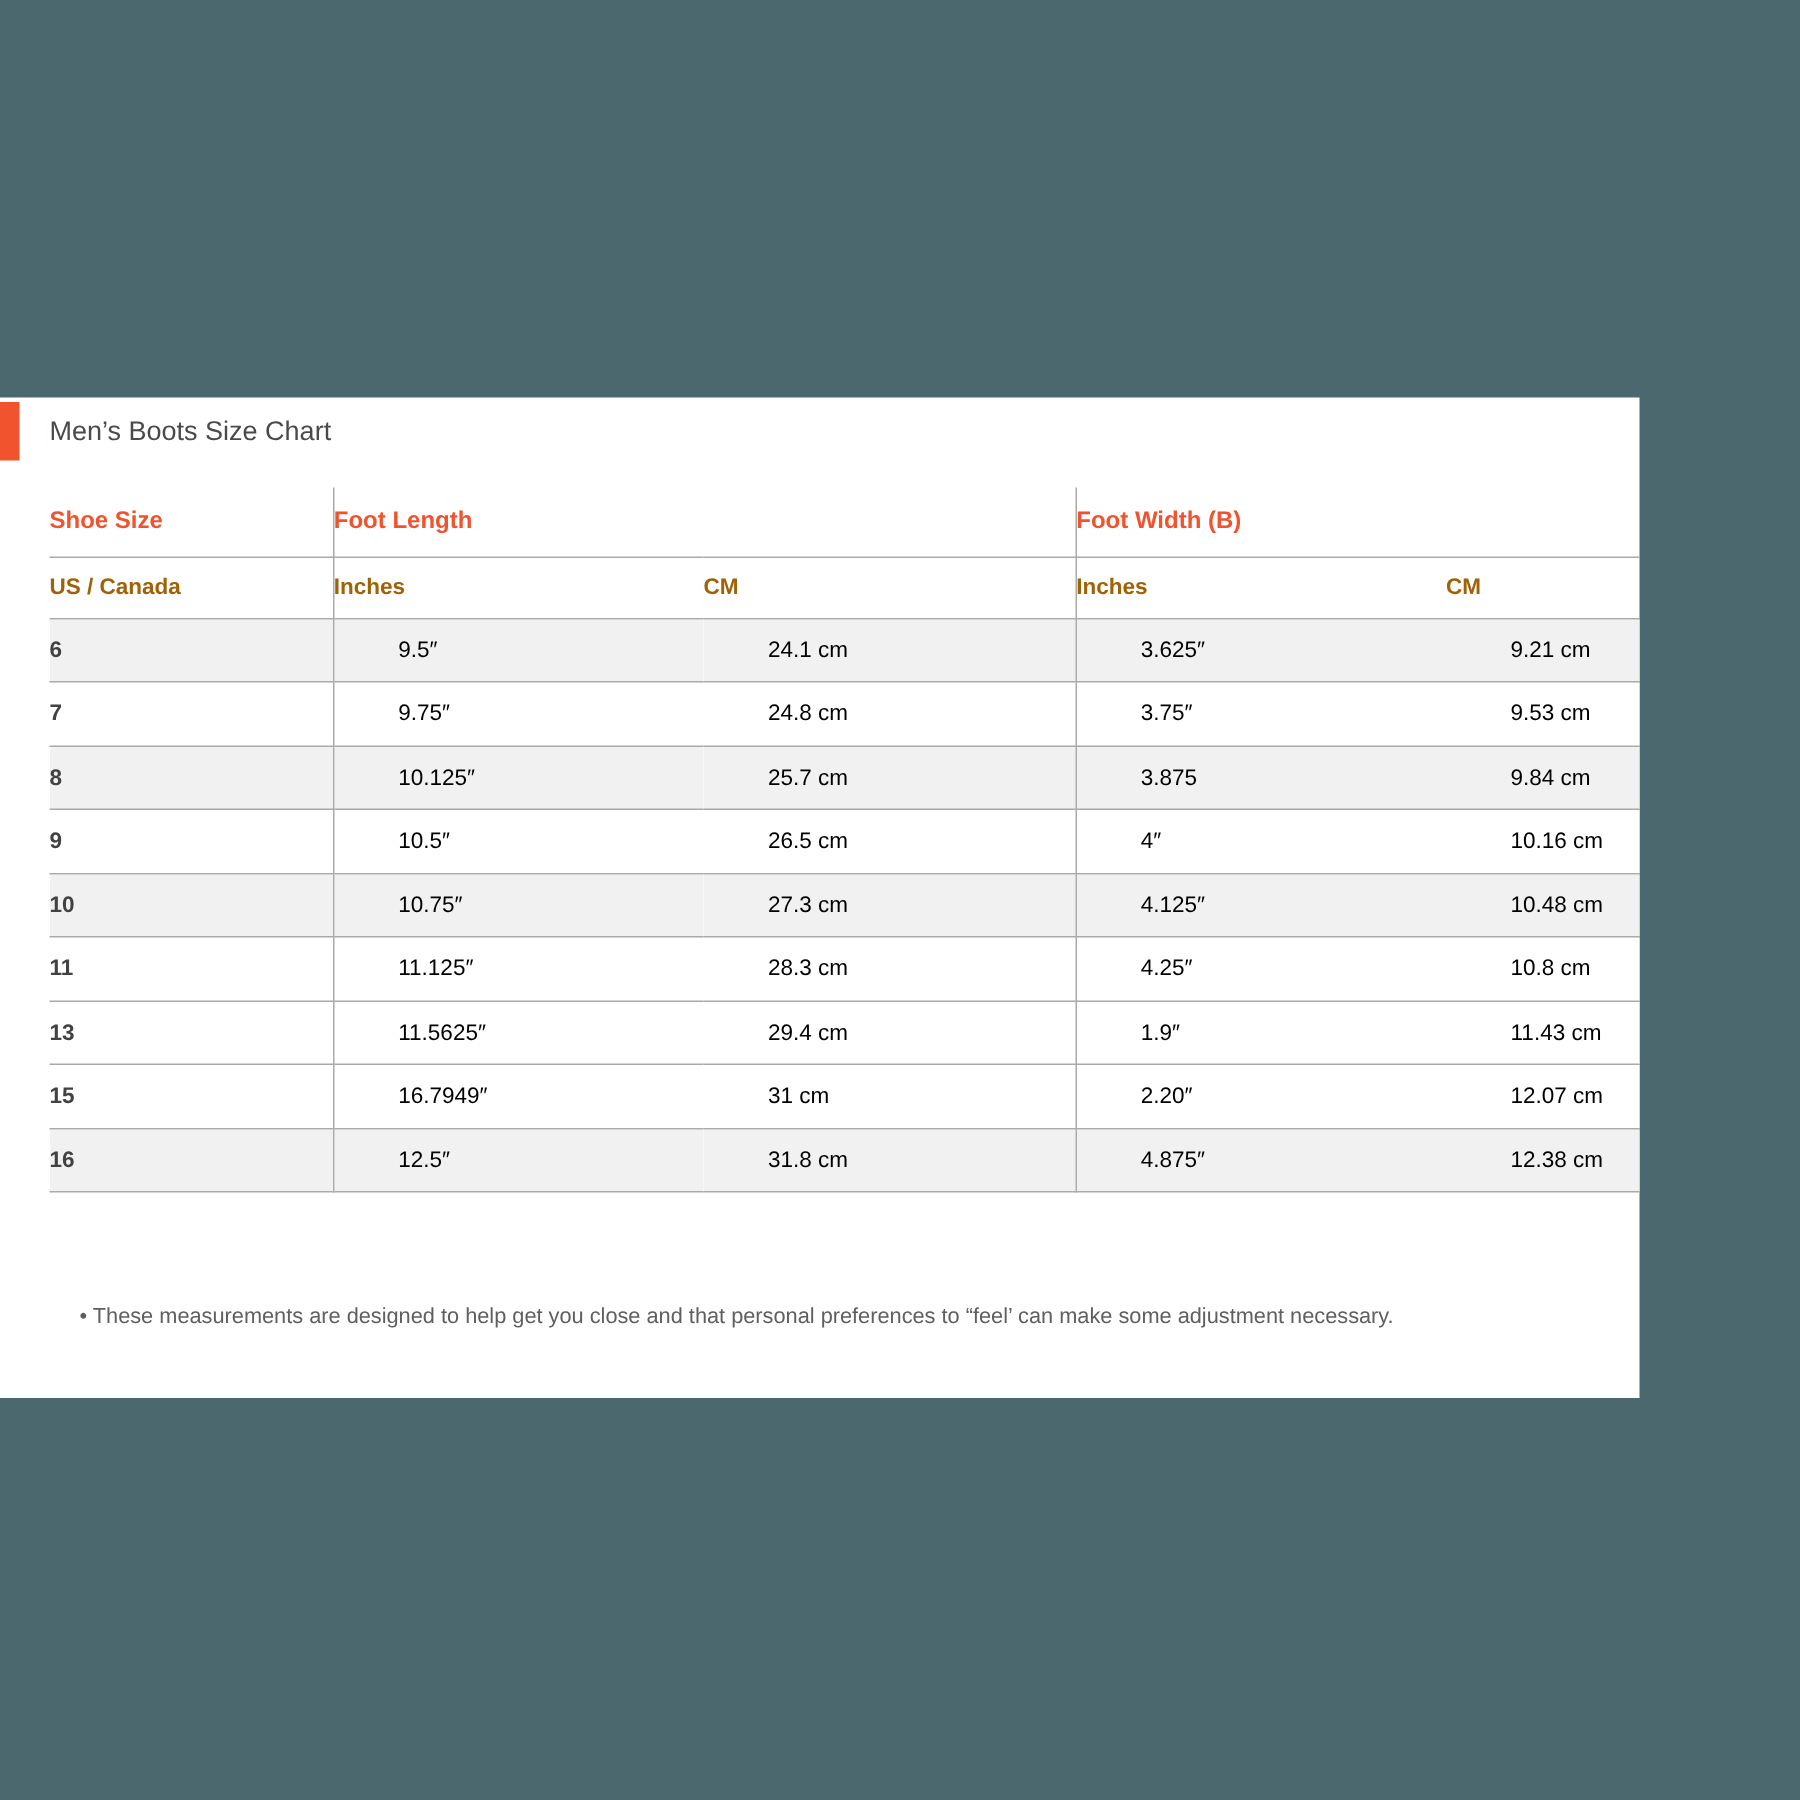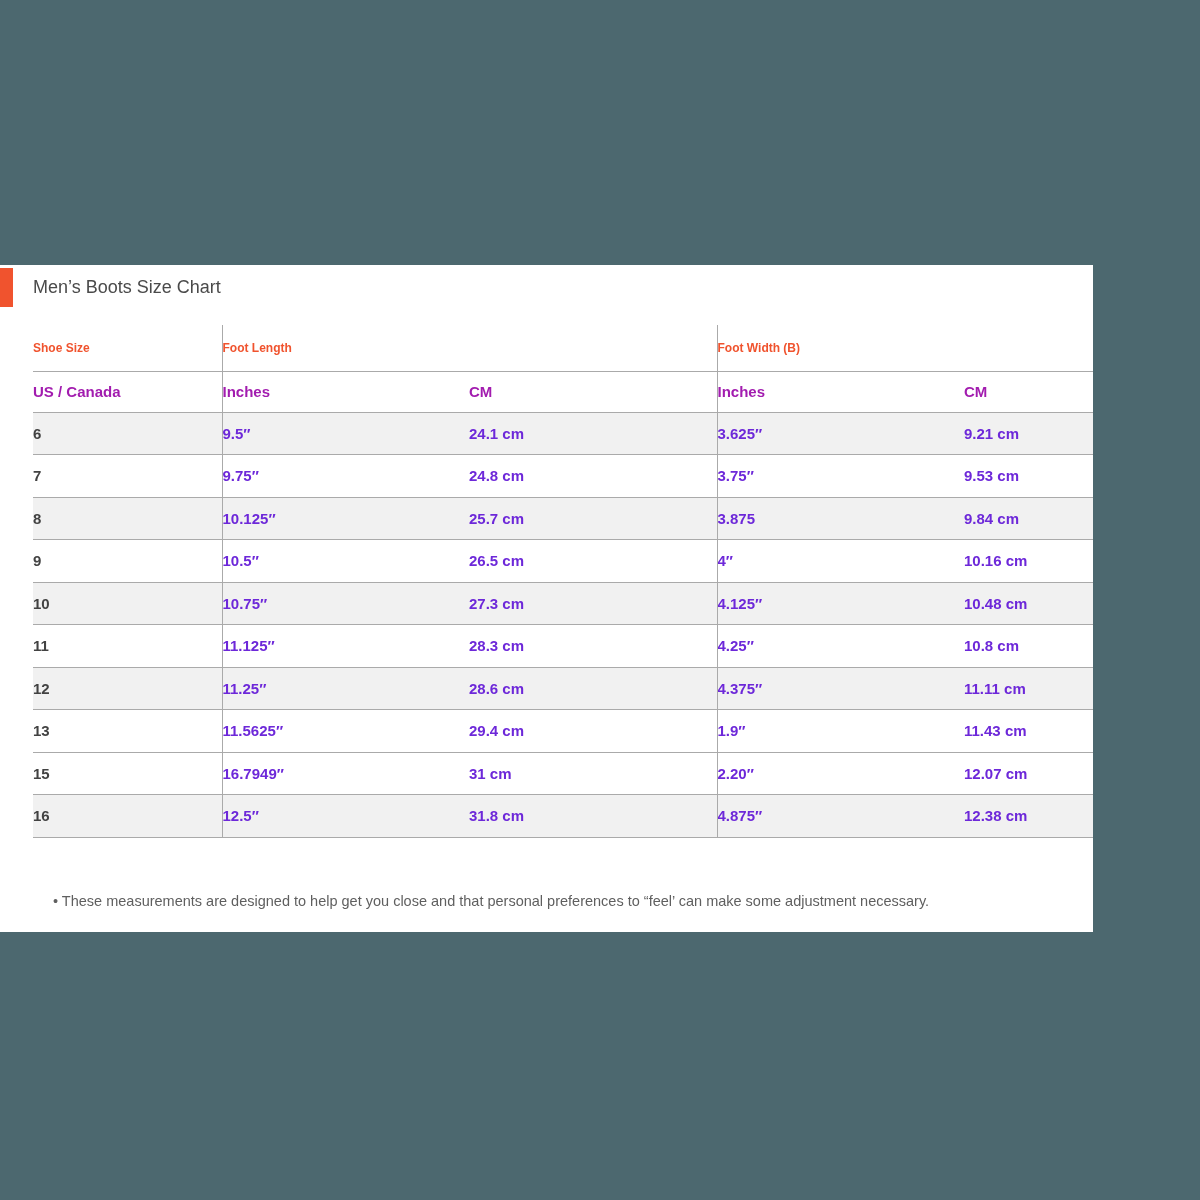--- a/index.html
+++ b/index.html
@@ -65,40 +65,40 @@
     overflow: hidden;
     white-space: nowrap;
   }
   tr.group-row { height: 46px; }
   tr.subhead-row { height: 41px; }
   tr.data-row { height: 42.5px; }
   .divider-r { border-right: 1.5px solid #aaaaaa; }
   th.group-cell {
     color: #f0532e;
     font-weight: bold;
-    font-size: 12px;
+    font-size: 16px;
   }
   th.subhead-cell {
-    color: #a21caf;
+    color: #a16207;
     font-weight: bold;
   }
   td.c1 {
     color: #424242;
     font-weight: bold;
   }
-  td.c2, td.c3, td.c4, td.c5 { color: #6d28d9; font-weight: bold; }
+  td.c2, td.c3, td.c4, td.c5 { color: #000000; font-weight: normal; padding-left: 43px; }
   .p24 { padding-left: 24px; }
   .p95 { padding-left: 95px; }
   .p96 { padding-left: 96px; }
   tr.odd td { background: #f1f1f1; }
   tr.even td { background: #ffffff; }
   .footnote {
     position: absolute;
     left: 53px;
-    top: 627px;
+    top: 604px;
     font-size: 14.5px;
     line-height: 19px;
     color: #5f5f5f;
     white-space: nowrap;
   }
 </style>
 </head>
 <body>
 
 <div class="stage">
@@ -166,27 +166,20 @@
     <td class="c4 p96">4.125″</td>
     <td class="c5 p96">10.48 cm</td>
   </tr>
             <tr class="data-row even">
     <td class="c1 p24 divider-r">11</td>
     <td class="c2 p95">11.125″</td>
     <td class="c3 p96 divider-r">28.3 cm</td>
     <td class="c4 p96">4.25″</td>
     <td class="c5 p96">10.8 cm</td>
   </tr>
-            <tr class="data-row odd">
-    <td class="c1 p24 divider-r">12</td>
-    <td class="c2 p95">11.25″</td>
-    <td class="c3 p96 divider-r">28.6 cm</td>
-    <td class="c4 p96">4.375″</td>
-    <td class="c5 p96">11.11 cm</td>
-  </tr>
             <tr class="data-row even">
     <td class="c1 p24 divider-r">13</td>
     <td class="c2 p95">11.5625″</td>
     <td class="c3 p96 divider-r">29.4 cm</td>
     <td class="c4 p96">1.9″</td>
     <td class="c5 p96">11.43 cm</td>
   </tr>
             <tr class="data-row even">
     <td class="c1 p24 divider-r">15</td>
     <td class="c2 p95">16.7949″</td>

